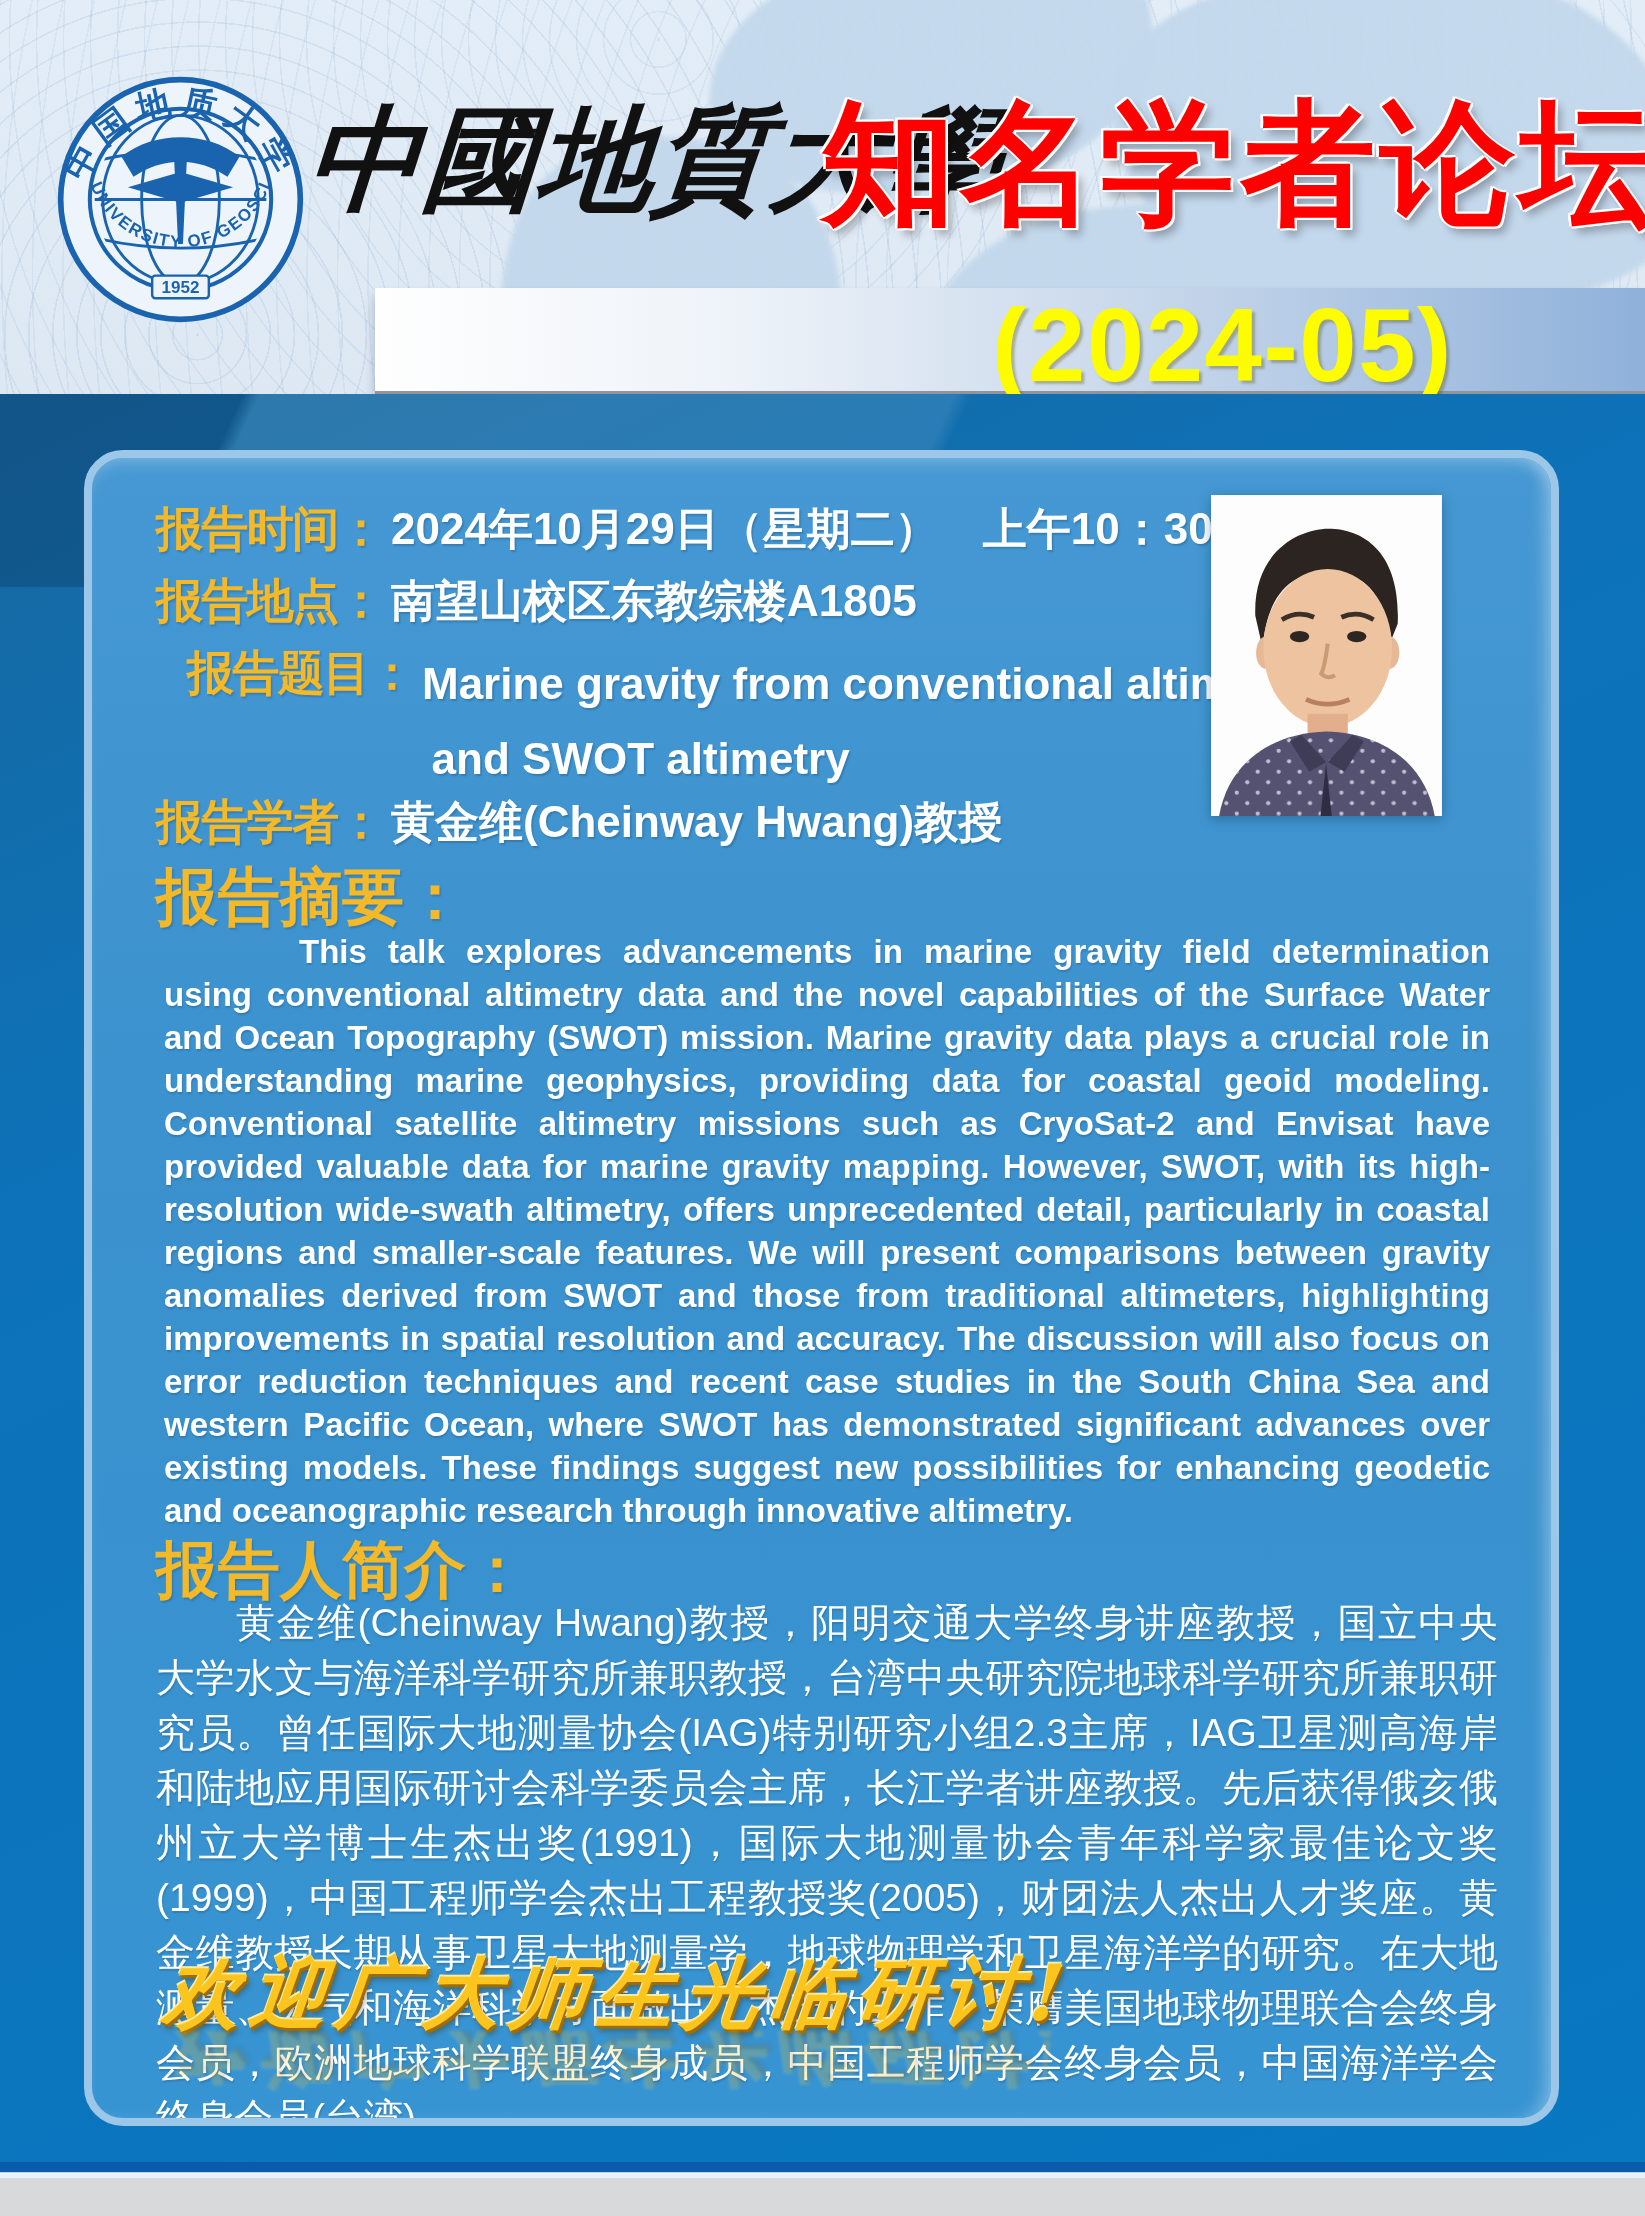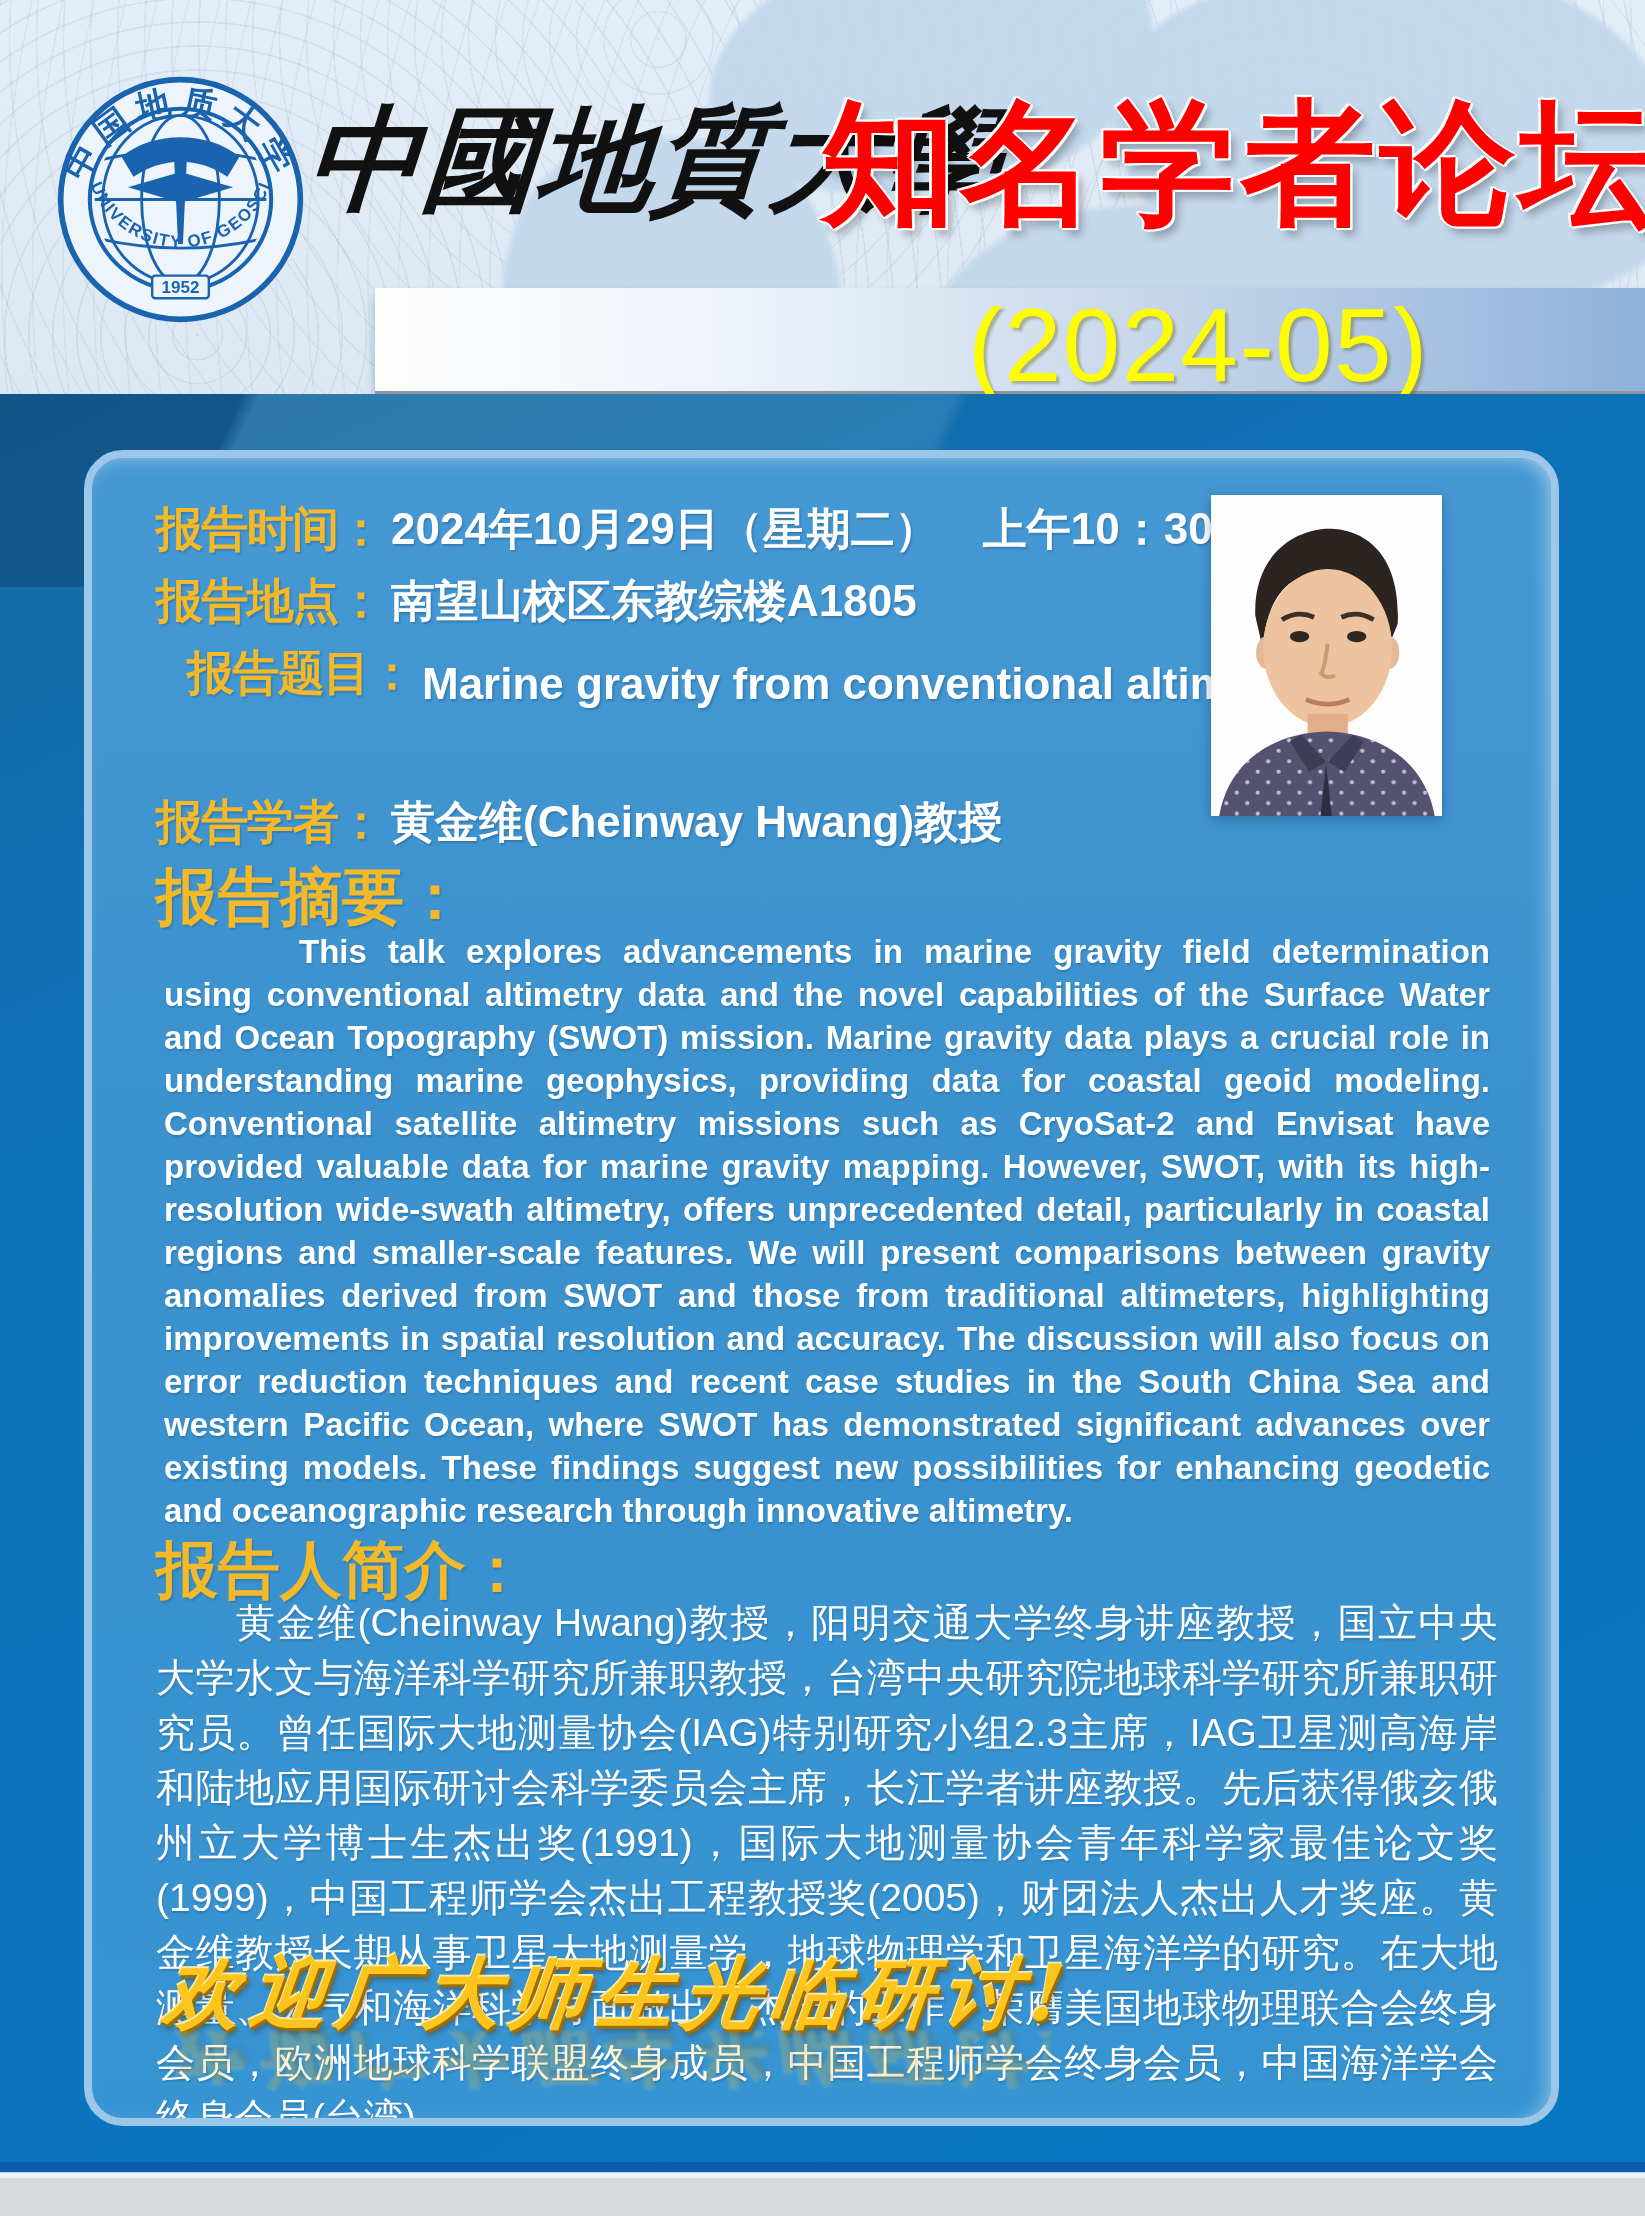--- a/index.html
+++ b/index.html
@@ -37,22 +37,22 @@
     text-shadow:2.4px 0 0 #fff,-2.4px 0 0 #fff,0 2.4px 0 #fff,0 -2.4px 0 #fff,
                 2.4px 2.4px 0 #fff,-2.4px -2.4px 0 #fff,5.6px 7.2px 8px rgba(0,0,0,.28);
   }
   .grad-strip{
     position:absolute;left:375px;top:288px;width:1271px;height:103px;
     background:linear-gradient(90deg,#fefefe 0%,#eef3f9 28%,#c6d6ea 62%,#8fb1da 100%);
     border-bottom:4px solid #8e959e;
     box-shadow:0 7.2px 9.6px rgba(15,40,80,.30);
   }
   .issue{
-    position:absolute;left:968px;top:294px;width:386px;text-align:center;
-    font-size:103px;line-height:104px;font-weight:normal;color:#fdfd00;
+    position:absolute;left:992px;top:294px;width:386px;text-align:center;
+    font-size:103px;line-height:104px;font-weight:bold;color:#fdfd00;
     letter-spacing:1.6px;white-space:nowrap;
     text-shadow:3.2px 3.2px 2.4px rgba(90,80,0,.35);
   }
   
   .body-section{
     position:absolute;left:0;top:394px;width:1646px;height:1823px;
     background:linear-gradient(155deg,#17689f 0%,#0d72b9 32%,#0878c2 100%);
   }
   .body-section::before{
     content:"";position:absolute;left:0;top:0;width:100%;height:193px;
@@ -183,20 +183,21 @@
 
         <div class="info-row">
           <span class="label">报告地点：</span>
           <span class="value">南望山校区东教综楼A1805</span>
         </div>
 
         <div class="info-row title-row">
           <span class="label">报告题目：</span>
           <span class="value">
             <div class="title-line1">Marine gravity from conventional altimetry</div>
+            <div class="title-line2">and SWOT altimetry</div>
           </span>
         </div>
 
         <div class="info-row speaker-row">
           <span class="label">报告学者：</span>
           <span class="value">黄金维(Cheinway Hwang)教授</span>
         </div>
 
         <div class="section-label">报告摘要：</div>
         <p class="abstract">This talk explores advancements in marine gravity field determination using conventional altimetry data and the novel capabilities of the Surface Water and Ocean Topography (SWOT) mission. Marine gravity data plays a crucial role in understanding marine geophysics, providing data for coastal geoid modeling. Conventional satellite altimetry missions such as CryoSat-2 and Envisat have provided valuable data for marine gravity mapping. However, SWOT, with its high-resolution wide-swath altimetry, offers unprecedented detail, particularly in coastal regions and smaller-scale features. We will present comparisons between gravity anomalies derived from SWOT and those from traditional altimeters, highlighting improvements in spatial resolution and accuracy. The discussion will also focus on error reduction techniques and recent case studies in the South China Sea and western Pacific Ocean, where SWOT has demonstrated significant advances over existing models. These findings suggest new possibilities for enhancing geodetic and oceanographic research through innovative altimetry.</p>

